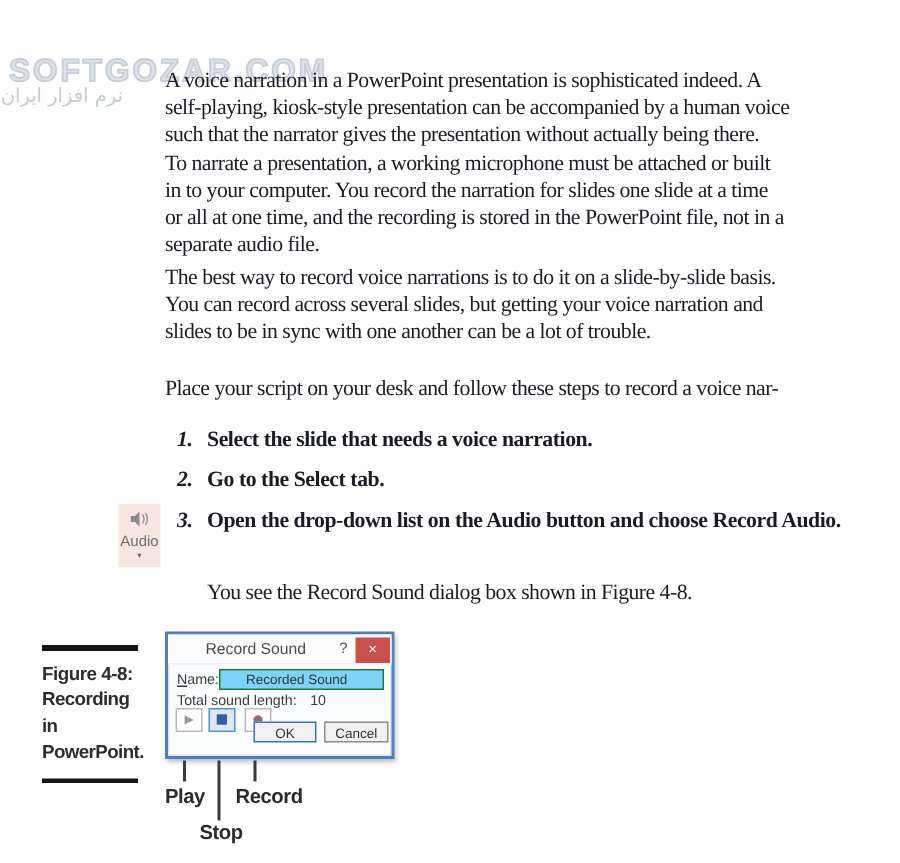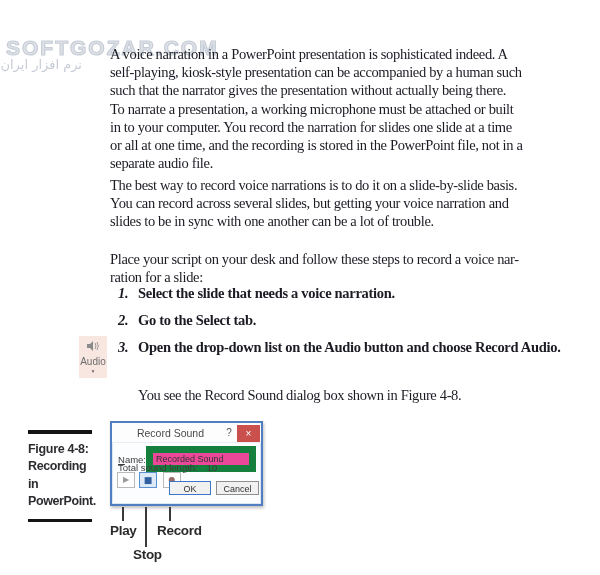--- a/index.html
+++ b/index.html
@@ -52,22 +52,22 @@
     box-shadow:inset 0 0 0 1px #dce6f4, 1px 2px 3px rgba(0,0,0,0.25);
     font-family:"Liberation Sans",sans-serif;color:#3c3c3c;box-sizing:border-box;}
   .titlebar{position:absolute;left:0;top:0;right:0;height:19px;background:#fdfdfd;
     border-bottom:1px solid #e9eef5;display:flex;align-items:center;}
   .dtitle{flex:1;text-align:center;padding-left:8px;font-size:10.5px;color:#4a4a4a;}
   .help{width:16px;text-align:center;font-size:10px;color:#555;}
   .close{width:23px;height:17px;margin:1px 1px 0 0;background:var(--close-button,#c9504c);
     color:#fff;font-size:10px;line-height:17px;text-align:center;}
   .name-row{position:absolute;left:6px;top:23px;right:5px;display:flex;align-items:center;}
   .dlabel{font-size:9.5px;flex:0 0 28px;}
-  .dinput{flex:1;height:12px;background:#ec4899;border:7px solid #15803d;
-    font-size:9px;line-height:12px;padding:0 3px;color:#333;}
+  .dinput{flex:1;height:12px;background:#7dd3fc;border:1px solid #15803d;
+    font-size:9px;line-height:12px;padding:0 17px;color:#333;}
   .len-row{position:absolute;left:6px;top:39px;font-size:9.5px;}
   .lenval{margin-left:9px;}
   .mbtn{position:absolute;top:49px;width:16px;height:14px;background:#fff;
     border:1px solid #b9b9b9;display:flex;align-items:center;justify-content:center;}
   .mbtn.play{left:5px;} .mbtn.stop{left:27px;border-color:#5a8fd0;background:#dce9f7;}
   .mbtn.rec{left:51px;}
   .glyph{font-family:"DejaVu Sans",sans-serif;font-size:8px;line-height:8px;}
   .play-g{color:#9a9a9a;} .stop-g{color:var(--stop-glyph-color,#2e5f9e);font-size:9px;}
   .rec-g{color:var(--record-glyph-color,#996a6a);}
   .dbtn{position:absolute;top:58px;height:14px;background:#f1f1f1;font-size:9px;
@@ -90,37 +90,36 @@
 <body>
 
 <div class="page">
 
   <div class="wm-latin">SOFTGOZAR.COM</div>
   <div class="wm-fa" dir="rtl">نرم افزار ایران</div>
 
 
   <div class="para p1">
     <div class="line">A voice narration in a PowerPoint presentation is sophisticated indeed. A</div>
-    <div class="line">self-playing, kiosk-style presentation can be accompanied by a human such</div>
+    <div class="line">self-playing, kiosk-style presentation can be accompanied by a human voice</div>
     <div class="line">such that the narrator gives the presentation without actually being there.</div>
     <div class="line">To narrate a presentation, a working microphone must be attached or built</div>
     <div class="line">in to your computer. You record the narration for slides one slide at a time</div>
     <div class="line">or all at one time, and the recording is stored in the PowerPoint file, not in a</div>
     <div class="line">separate audio file.</div>
   </div>
 
   <div class="para p2">
     <div class="line">The best way to record voice narrations is to do it on a slide-by-slide basis.</div>
     <div class="line">You can record across several slides, but getting your voice narration and</div>
     <div class="line">slides to be in sync with one another can be a lot of trouble.</div>
   </div>
 
   <div class="para p3">
     <div class="line">Place your script on your desk and follow these steps to record a voice nar-</div>
-    <div class="line">ration for a slide:</div>
   </div>
 
   <div class="step s1">
     <span class="stepnum">1.</span>
     <span class="steptext">Select the slide that needs a voice narration.</span>
   </div>
   <div class="step s2">
     <span class="stepnum">2.</span>
     <span class="steptext">Go to the Select tab.</span>
   </div>

